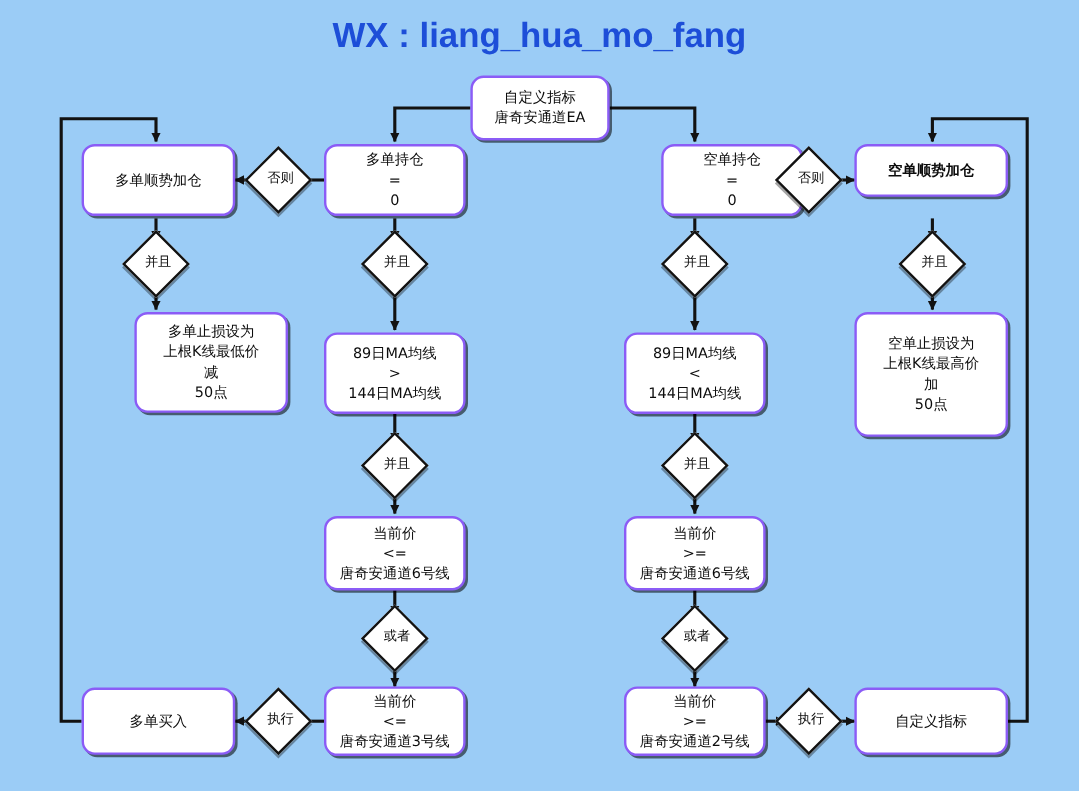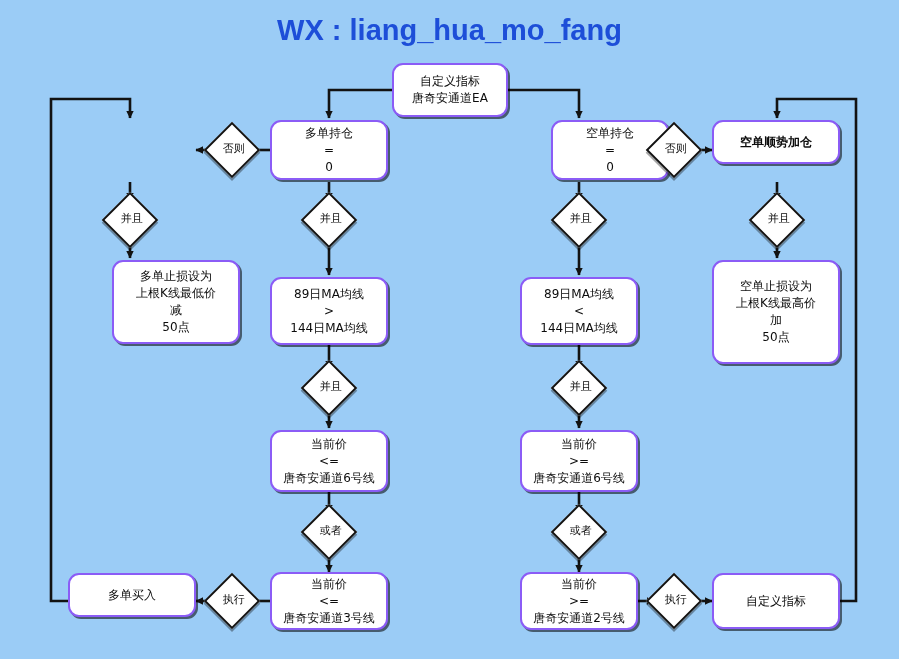--- a/index.html
+++ b/index.html
@@ -118,20 +118,21 @@
 
       <path d="M68,601 L51,601 L51,99 L130,99 L130,118" marker-end="url(#ah)"></path>
 
       <path d="M839,601 L856,601 L856,99 L777,99 L777,118" marker-end="url(#ah)"></path>
     </g>
   </svg>
 
   <div class="node" style="left:392px;top:63px;width:116px;height:54px;">自定义指标
 唐奇安通道EA</div>
 
+  <div class="node" style="left:68px;top:120px;width:128px;height:60px;">多单顺势加仓</div>
 
   <div class="diamond" style="left:212px;top:130px;">
     <span>否则</span>
   </div>
 
   <div class="node" style="left:270px;top:120px;width:118px;height:60px;">多单持仓
 =
 0</div>
 
   <div class="node" style="left:520px;top:120px;width:118px;height:60px;margin-left:31px;">空单持仓
@@ -190,21 +191,21 @@
 &gt;=
 唐奇安通道6号线</div>
 
   <div class="diamond" style="left:309px;top:512px;">
     <span>或者</span>
   </div>
   <div class="diamond" style="left:559px;top:512px;">
     <span>或者</span>
   </div>
 
-  <div class="node" style="left:68px;top:573px;width:128px;height:44px;">多单买入</div>
+  <div class="node" style="left:68px;top:573px;width:128px;height:56px;">多单买入</div>
 
   <div class="diamond" style="left:212px;top:581px;">
     <span>执行</span>
   </div>
 
   <div class="node" style="left:270px;top:572px;width:118px;height:58px;">当前价
 &lt;=
 唐奇安通道3号线</div>
 
   <div class="node" style="left:520px;top:572px;width:118px;height:58px;">当前价

